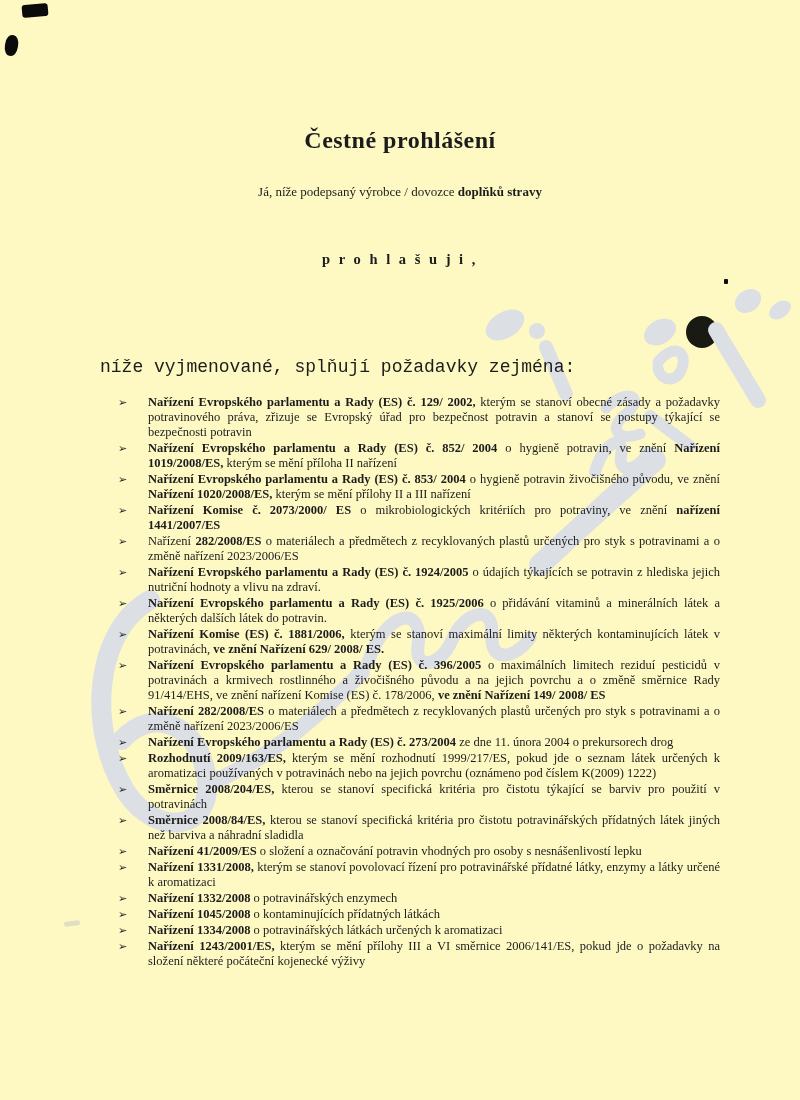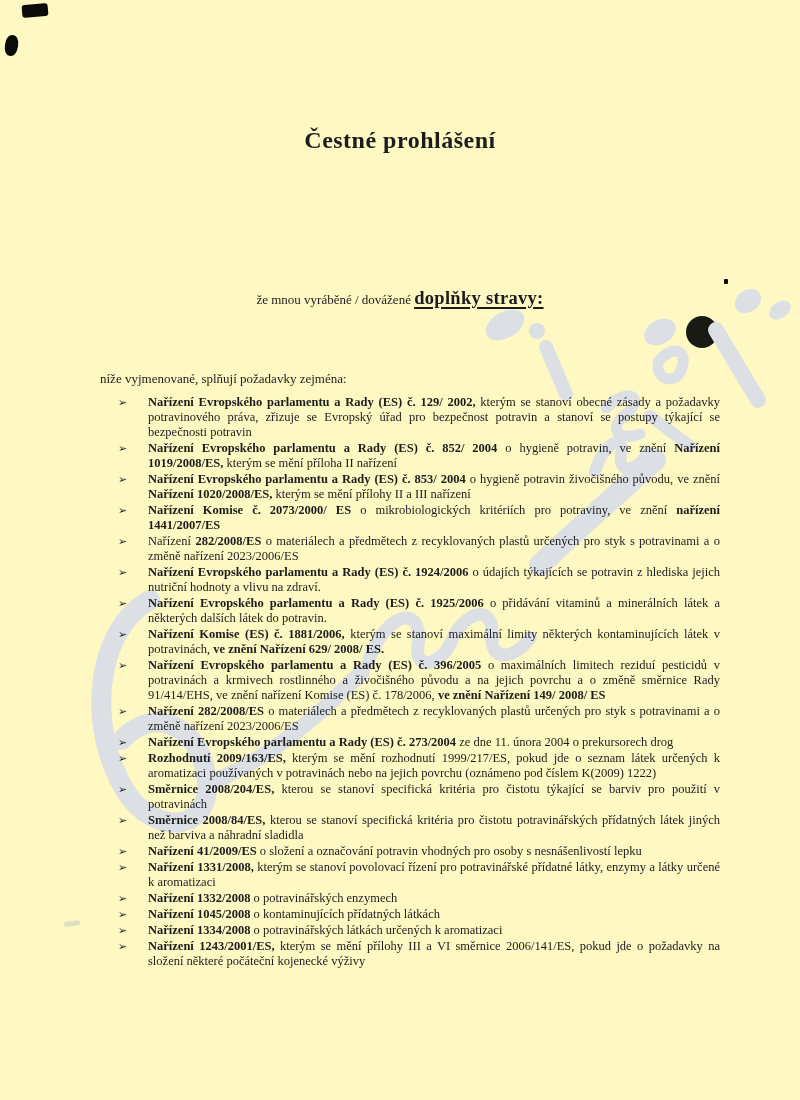--- a/index.html
+++ b/index.html
@@ -33,22 +33,23 @@
   .subject-line{
     position:absolute;top:288px;left:0;width:100%;
     text-align:center;font-size:13px;
   }
   .subject-line .bu{
     font-weight:bold;font-size:18.5px;
     text-decoration:underline;text-decoration-thickness:2px;text-underline-offset:3px;
     letter-spacing:.3px;
   }
   .list-intro{
-    position:absolute;top:371px;left:100px;
-    font-size:13px;
+    position:absolute;top:357px;left:100px;
+    font-size:18px;
+    font-family:Liberation Mono, monospace;
   }
   .reg-list{
     position:absolute;top:395px;left:118px;width:602px;
     margin:0;padding:0;list-style:none;
     font-size:12.5px;line-height:1.2;
   }
   .reg-item{display:flex;margin:0 0 1px 0;}
   .reg-item .bullet{
     flex:0 0 30px;
     font-family:"DejaVu Sans",sans-serif;
@@ -86,23 +87,24 @@
       <circle cx="702" cy="332" r="16" stroke-width="11"></circle>
       <ellipse class="fill" cx="748" cy="301" rx="14" ry="11" transform="rotate(-35 748 301)"></ellipse>
       <path d="M716 330 L758 400" stroke-width="16"></path>
       <ellipse class="fill" cx="780" cy="310" rx="12" ry="8" transform="rotate(-35 780 310)"></ellipse>
     </g>
   </svg>
 
   <div class="layer-text">
     <div class="doc-title">Čestné prohlášení</div>
 
+    <div class="intro-line"><span>Já, níže podepsaný výrobce / dovozce </span><span class="b">doplňků stravy</span></div>
 
+    <div class="declare-line">p r o h l a š u j i ,</div>
 
-    <div class="subject-line"><span>že mnou vyráběné / dovážené </span><span class="bu">doplňky stravy:</span></div>
 
     <div class="list-intro">níže vyjmenované, splňují požadavky zejména:</div>
 
     <ul class="reg-list">
         <li class="reg-item">
           <span class="bullet">➢</span>
           <div class="reg-text"><span class="b">Nařízení Evropského parlamentu a Rady (ES) č. 129/ 2002,</span><span> kterým se stanoví obecné zásady a požadavky potravinového práva, zřizuje se Evropský úřad pro bezpečnost potravin a stanoví se postupy týkající se bezpečnosti potravin</span></div>
         </li>
         <li class="reg-item">
           <span class="bullet">➢</span>
@@ -115,21 +117,21 @@
         <li class="reg-item">
           <span class="bullet">➢</span>
           <div class="reg-text"><span class="b">Nařízení Komise č. 2073/2000/ ES</span><span> o mikrobiologických kritériích pro potraviny, ve znění </span><span class="b">nařízení 1441/2007/ES</span></div>
         </li>
         <li class="reg-item">
           <span class="bullet">➢</span>
           <div class="reg-text"><span>Nařízení </span><span class="b">282/2008/ES</span><span> o materiálech a předmětech z recyklovaných plastů určených pro styk s potravinami a o změně nařízení 2023/2006/ES</span></div>
         </li>
         <li class="reg-item">
           <span class="bullet">➢</span>
-          <div class="reg-text"><span class="b">Nařízení Evropského parlamentu a Rady (ES) č. 1924/2006</span><span> o údajích týkajících se potravin z hlediska jejich nutriční hodnoty a vlivu na zdraví.</span></div>
+          <div class="reg-text"><span class="b">Nařízení Evropského parlamentu a Rady (ES) č. 1924/2005</span><span> o údajích týkajících se potravin z hlediska jejich nutriční hodnoty a vlivu na zdraví.</span></div>
         </li>
         <li class="reg-item">
           <span class="bullet">➢</span>
           <div class="reg-text"><span class="b">Nařízení Evropského parlamentu a Rady (ES) č. 1925/2006</span><span> o přidávání vitaminů a minerálních látek a některých dalších látek do potravin.</span></div>
         </li>
         <li class="reg-item">
           <span class="bullet">➢</span>
           <div class="reg-text"><span class="b">Nařízení Komise (ES) č. 1881/2006,</span><span> kterým se stanoví maximální limity některých kontaminujících látek v potravinách, </span><span class="b">ve znění Nařízení 629/ 2008/ ES.</span></div>
         </li>
         <li class="reg-item">

